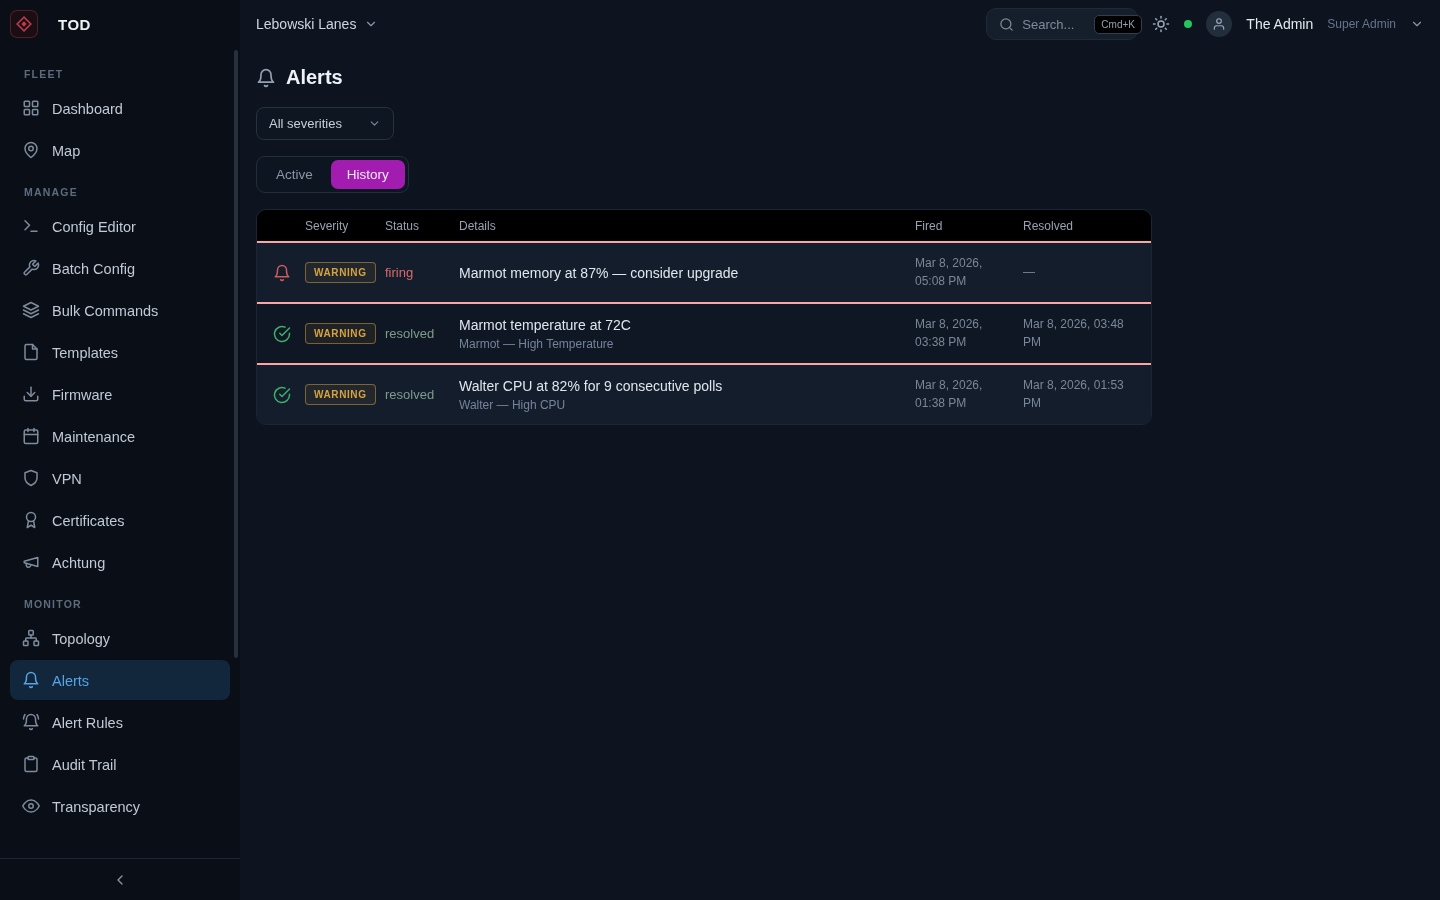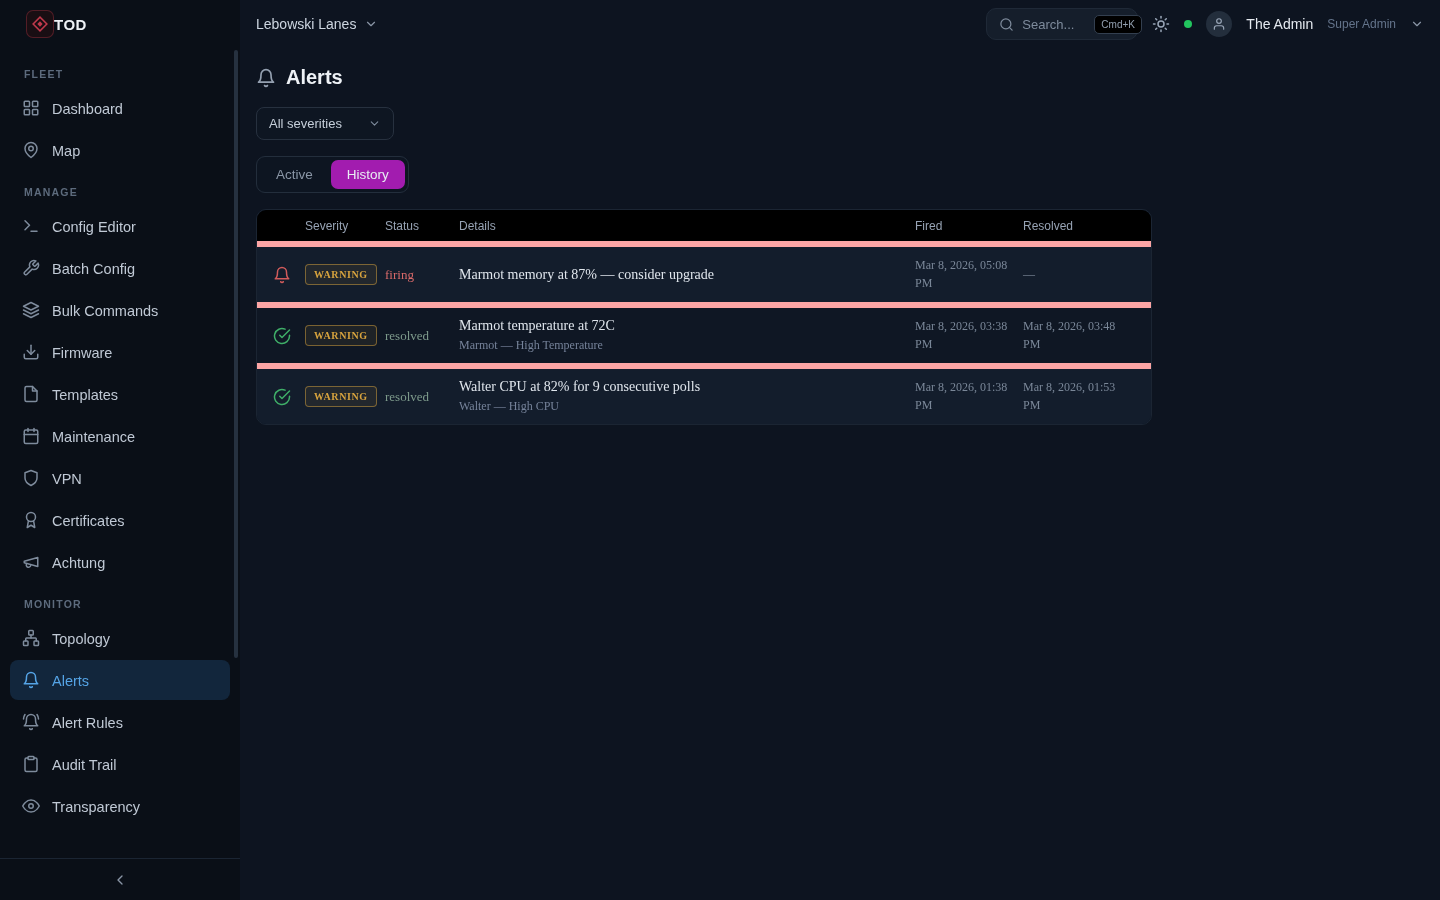--- a/index.html
+++ b/index.html
@@ -13,21 +13,21 @@
   }
   svg { display:block; }
 
   
   .sidebar {
     width:240px; min-width:240px; height:900px;
     background:#0a0f17;
     display:flex; flex-direction:column;
     position:relative;
   }
-  .logo-row { height:48px; display:flex; align-items:center; gap:0; padding:0 26px;text-align:center; }
+  .logo-row { height:48px; display:flex; align-items:center; gap:20px; padding:0 10px;text-align:center; }
   .logo-mark {
     width:28px; height:28px; border-radius:7px;
     background:#190e13; border:1px solid rgba(192,57,75,.35);
     display:flex; align-items:center; justify-content:center;
   }
   .logo-text { font-size:15px; font-weight:700; letter-spacing:.5px; color:#eef2f6; }
 
   .nav { flex:1; padding:4px 10px 0; overflow:hidden; }
   .section-label {
     font-size:10.5px; font-weight:700; letter-spacing:1.2px;
@@ -120,21 +120,21 @@
     display:grid;
     grid-template-columns:32px 80px 74px 1fr 108px 112px;
     align-items:center;
     padding:0 16px;
     column-gap:0;
   }
   .t-head {
     height:31px; background:#000000;
     font-size:12px; color:#97a3b4;
   }
-  .t-body-row { min-height:61px; padding-top:10px; padding-bottom:10px; border-top:6px solid #fca5a5; cursor:pointer;font-family:Liberation Serif, serif; }
+  .t-body-row { min-height:61px; padding-top:10px; padding-bottom:10px; border-top:2px solid #fca5a5; cursor:pointer; }
   .t-body-row.shade-a { background:#131d2c; }
   .t-body-row.shade-b { background:#0f1724; }
   .row-icon { width:18px; height:18px; }
   .row-icon.firing { color:#d15b5b; }
   .row-icon.resolved { color:#3fae68; }
   .badge-warning {
     display:inline-block;
     font-size:10px; font-weight:700; letter-spacing:.6px;
     color:#d7a33e; border:1px solid rgba(215,163,62,.5);
     background:rgba(215,163,62,.08);
@@ -215,36 +215,36 @@
             <polyline points="2 17 12 22 22 17"></polyline>
             <polyline points="2 12 12 17 22 12"></polyline>
           </svg>
       </span>
       <span>Bulk Commands</span>
     </div>
 
     <div class="nav-item">
       <span class="nav-icon">
         <svg width="18" height="18" viewBox="0 0 24 24" fill="none" stroke="currentColor" stroke-width="2" stroke-linecap="round" stroke-linejoin="round">
+            <path d="M14 2H6a2 2 0 0 0-2 2v16a2 2 0 0 0 2 2h12a2 2 0 0 0 2-2V8z"></path>
+            <polyline points="14 2 14 8 20 8"></polyline>
+          </svg>
+      </span>
+      <span>Templates</span>
+    </div>
+
+    <div class="nav-item">
+      <span class="nav-icon">
+        <svg width="18" height="18" viewBox="0 0 24 24" fill="none" stroke="currentColor" stroke-width="2" stroke-linecap="round" stroke-linejoin="round">
             <path d="M21 15v4a2 2 0 0 1-2 2H5a2 2 0 0 1-2-2v-4"></path>
             <polyline points="7 10 12 15 17 10"></polyline>
             <line x1="12" y1="15" x2="12" y2="3"></line>
           </svg>
       </span>
       <span>Firmware</span>
-    </div>
-
-    <div class="nav-item">
-      <span class="nav-icon">
-        <svg width="18" height="18" viewBox="0 0 24 24" fill="none" stroke="currentColor" stroke-width="2" stroke-linecap="round" stroke-linejoin="round">
-            <path d="M14 2H6a2 2 0 0 0-2 2v16a2 2 0 0 0 2 2h12a2 2 0 0 0 2-2V8z"></path>
-            <polyline points="14 2 14 8 20 8"></polyline>
-          </svg>
-      </span>
-      <span>Templates</span>
     </div>
 
     <div class="nav-item">
       <span class="nav-icon">
         <svg width="18" height="18" viewBox="0 0 24 24" fill="none" stroke="currentColor" stroke-width="2" stroke-linecap="round" stroke-linejoin="round">
             <rect x="3" y="4" width="18" height="18" rx="2"></rect>
             <line x1="16" y1="2" x2="16" y2="6"></line>
             <line x1="8" y1="2" x2="8" y2="6"></line>
             <line x1="3" y1="10" x2="21" y2="10"></line>
           </svg>

